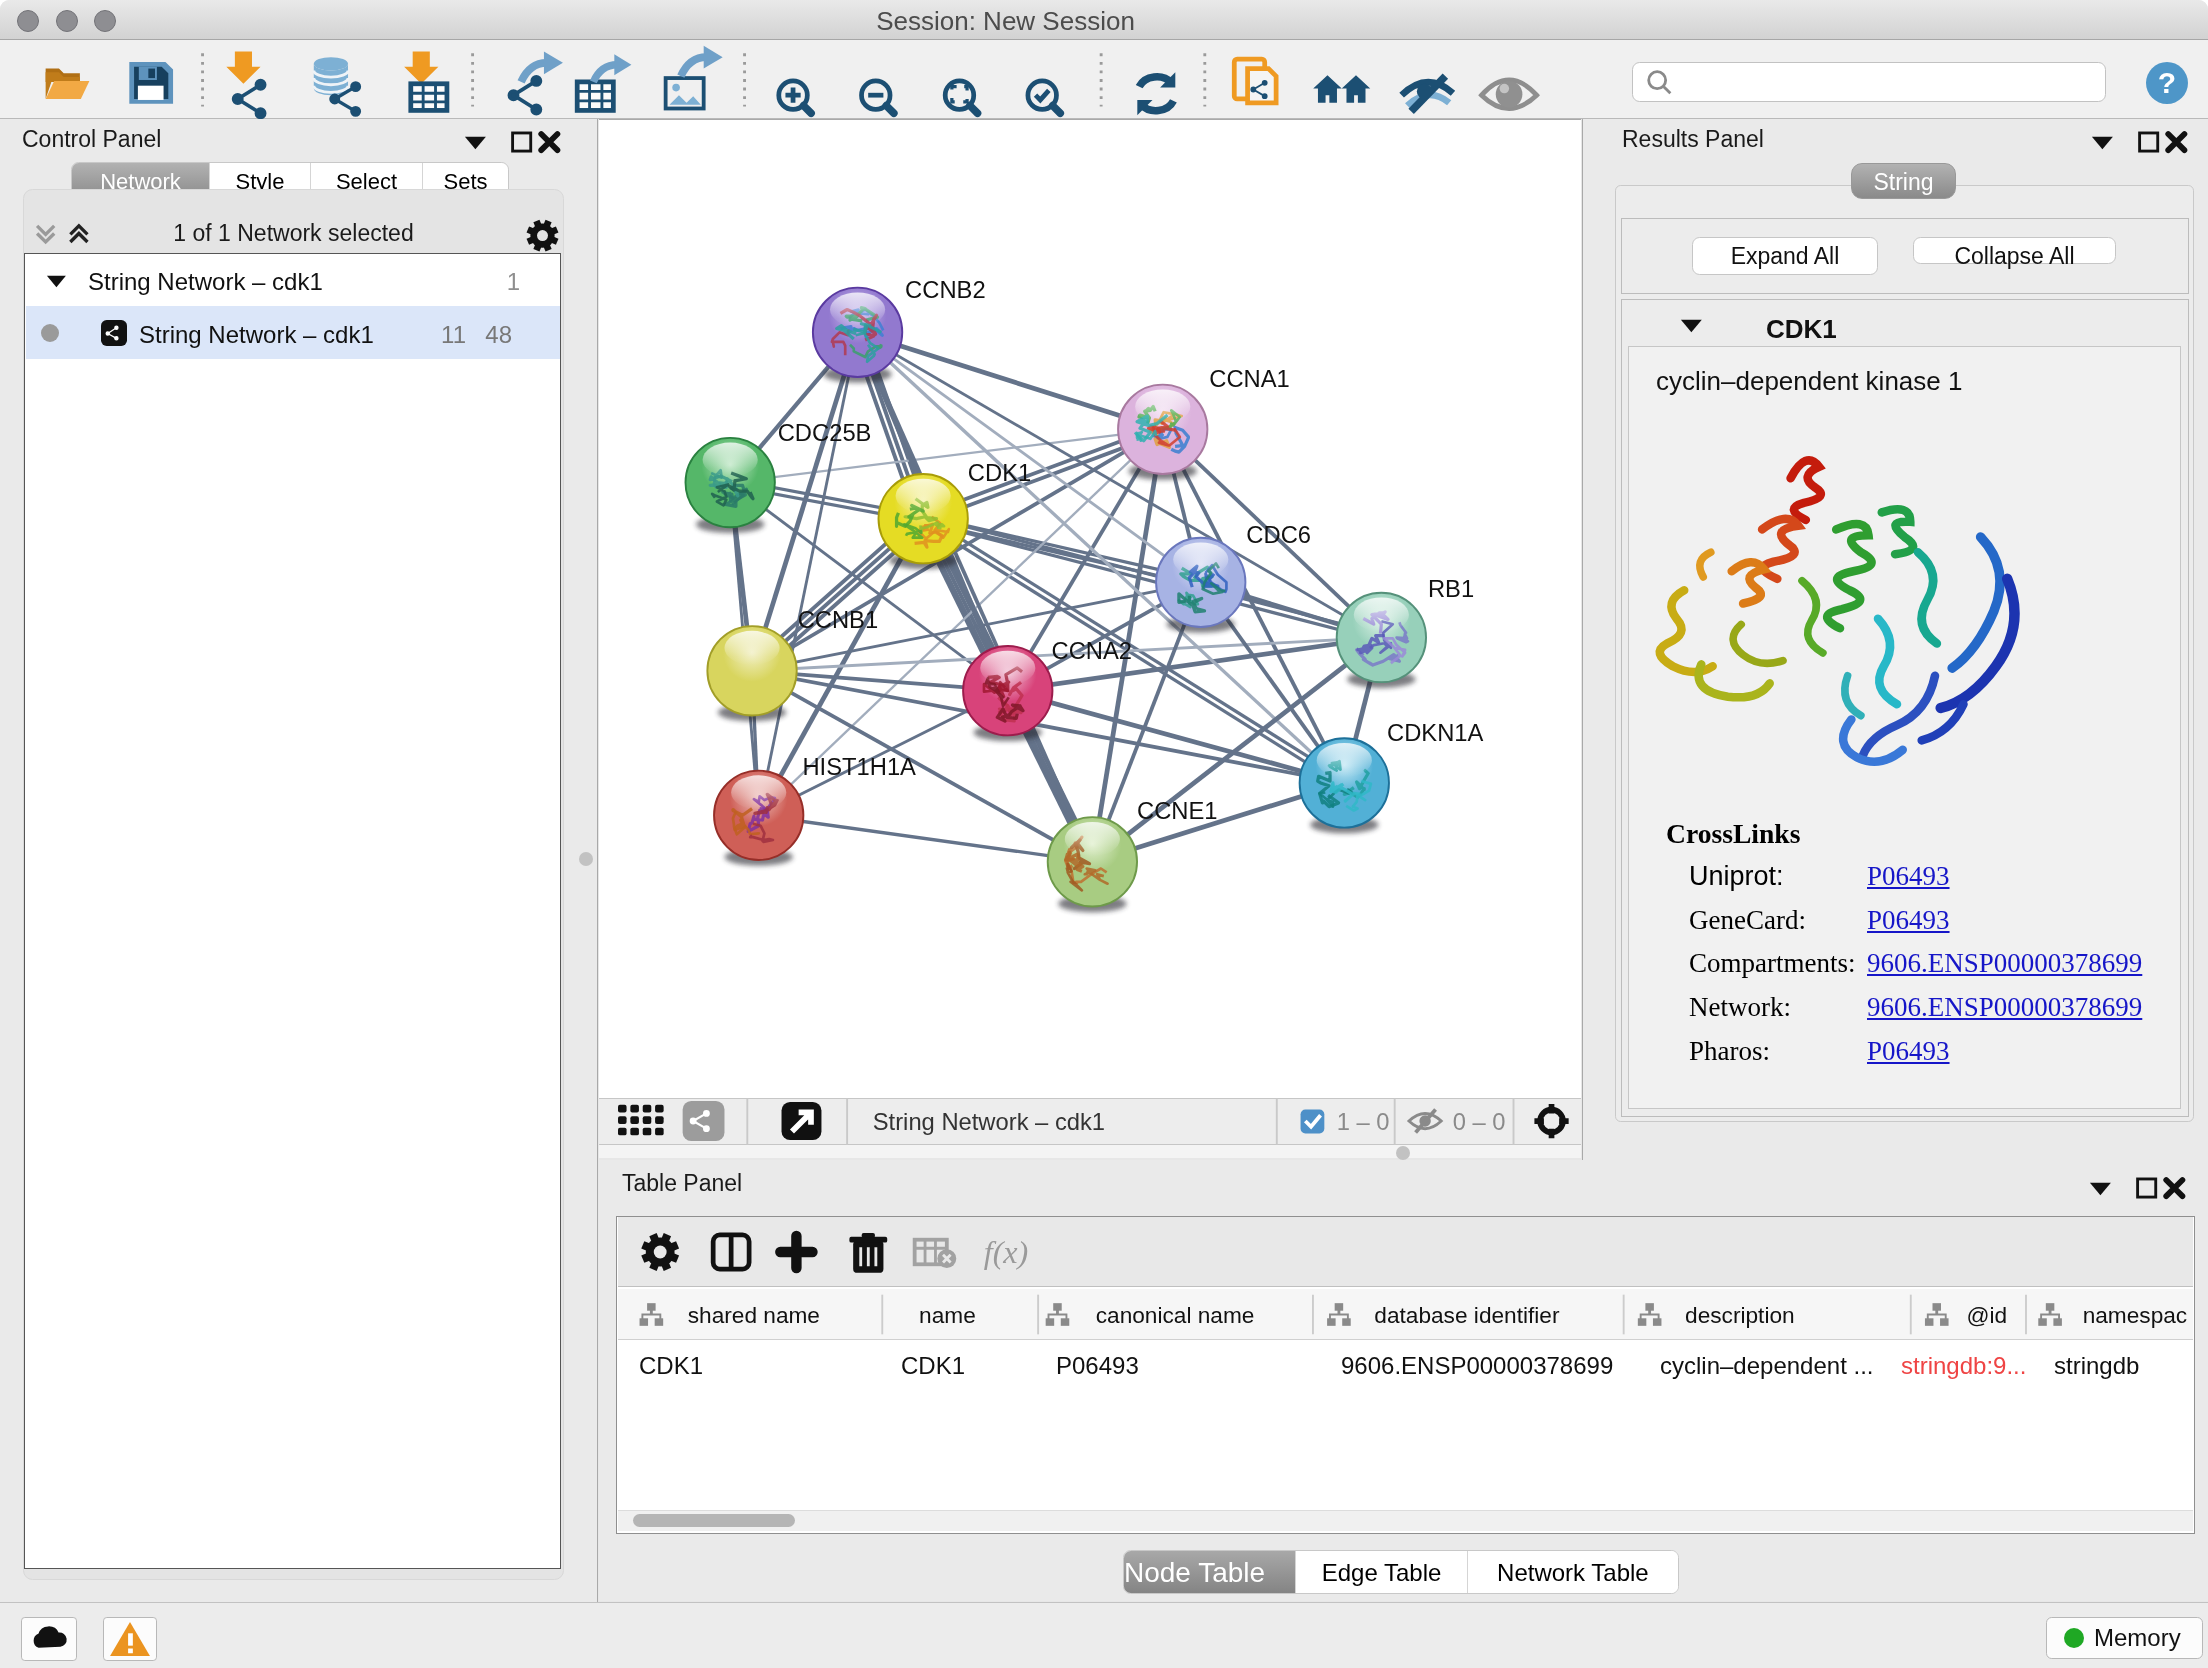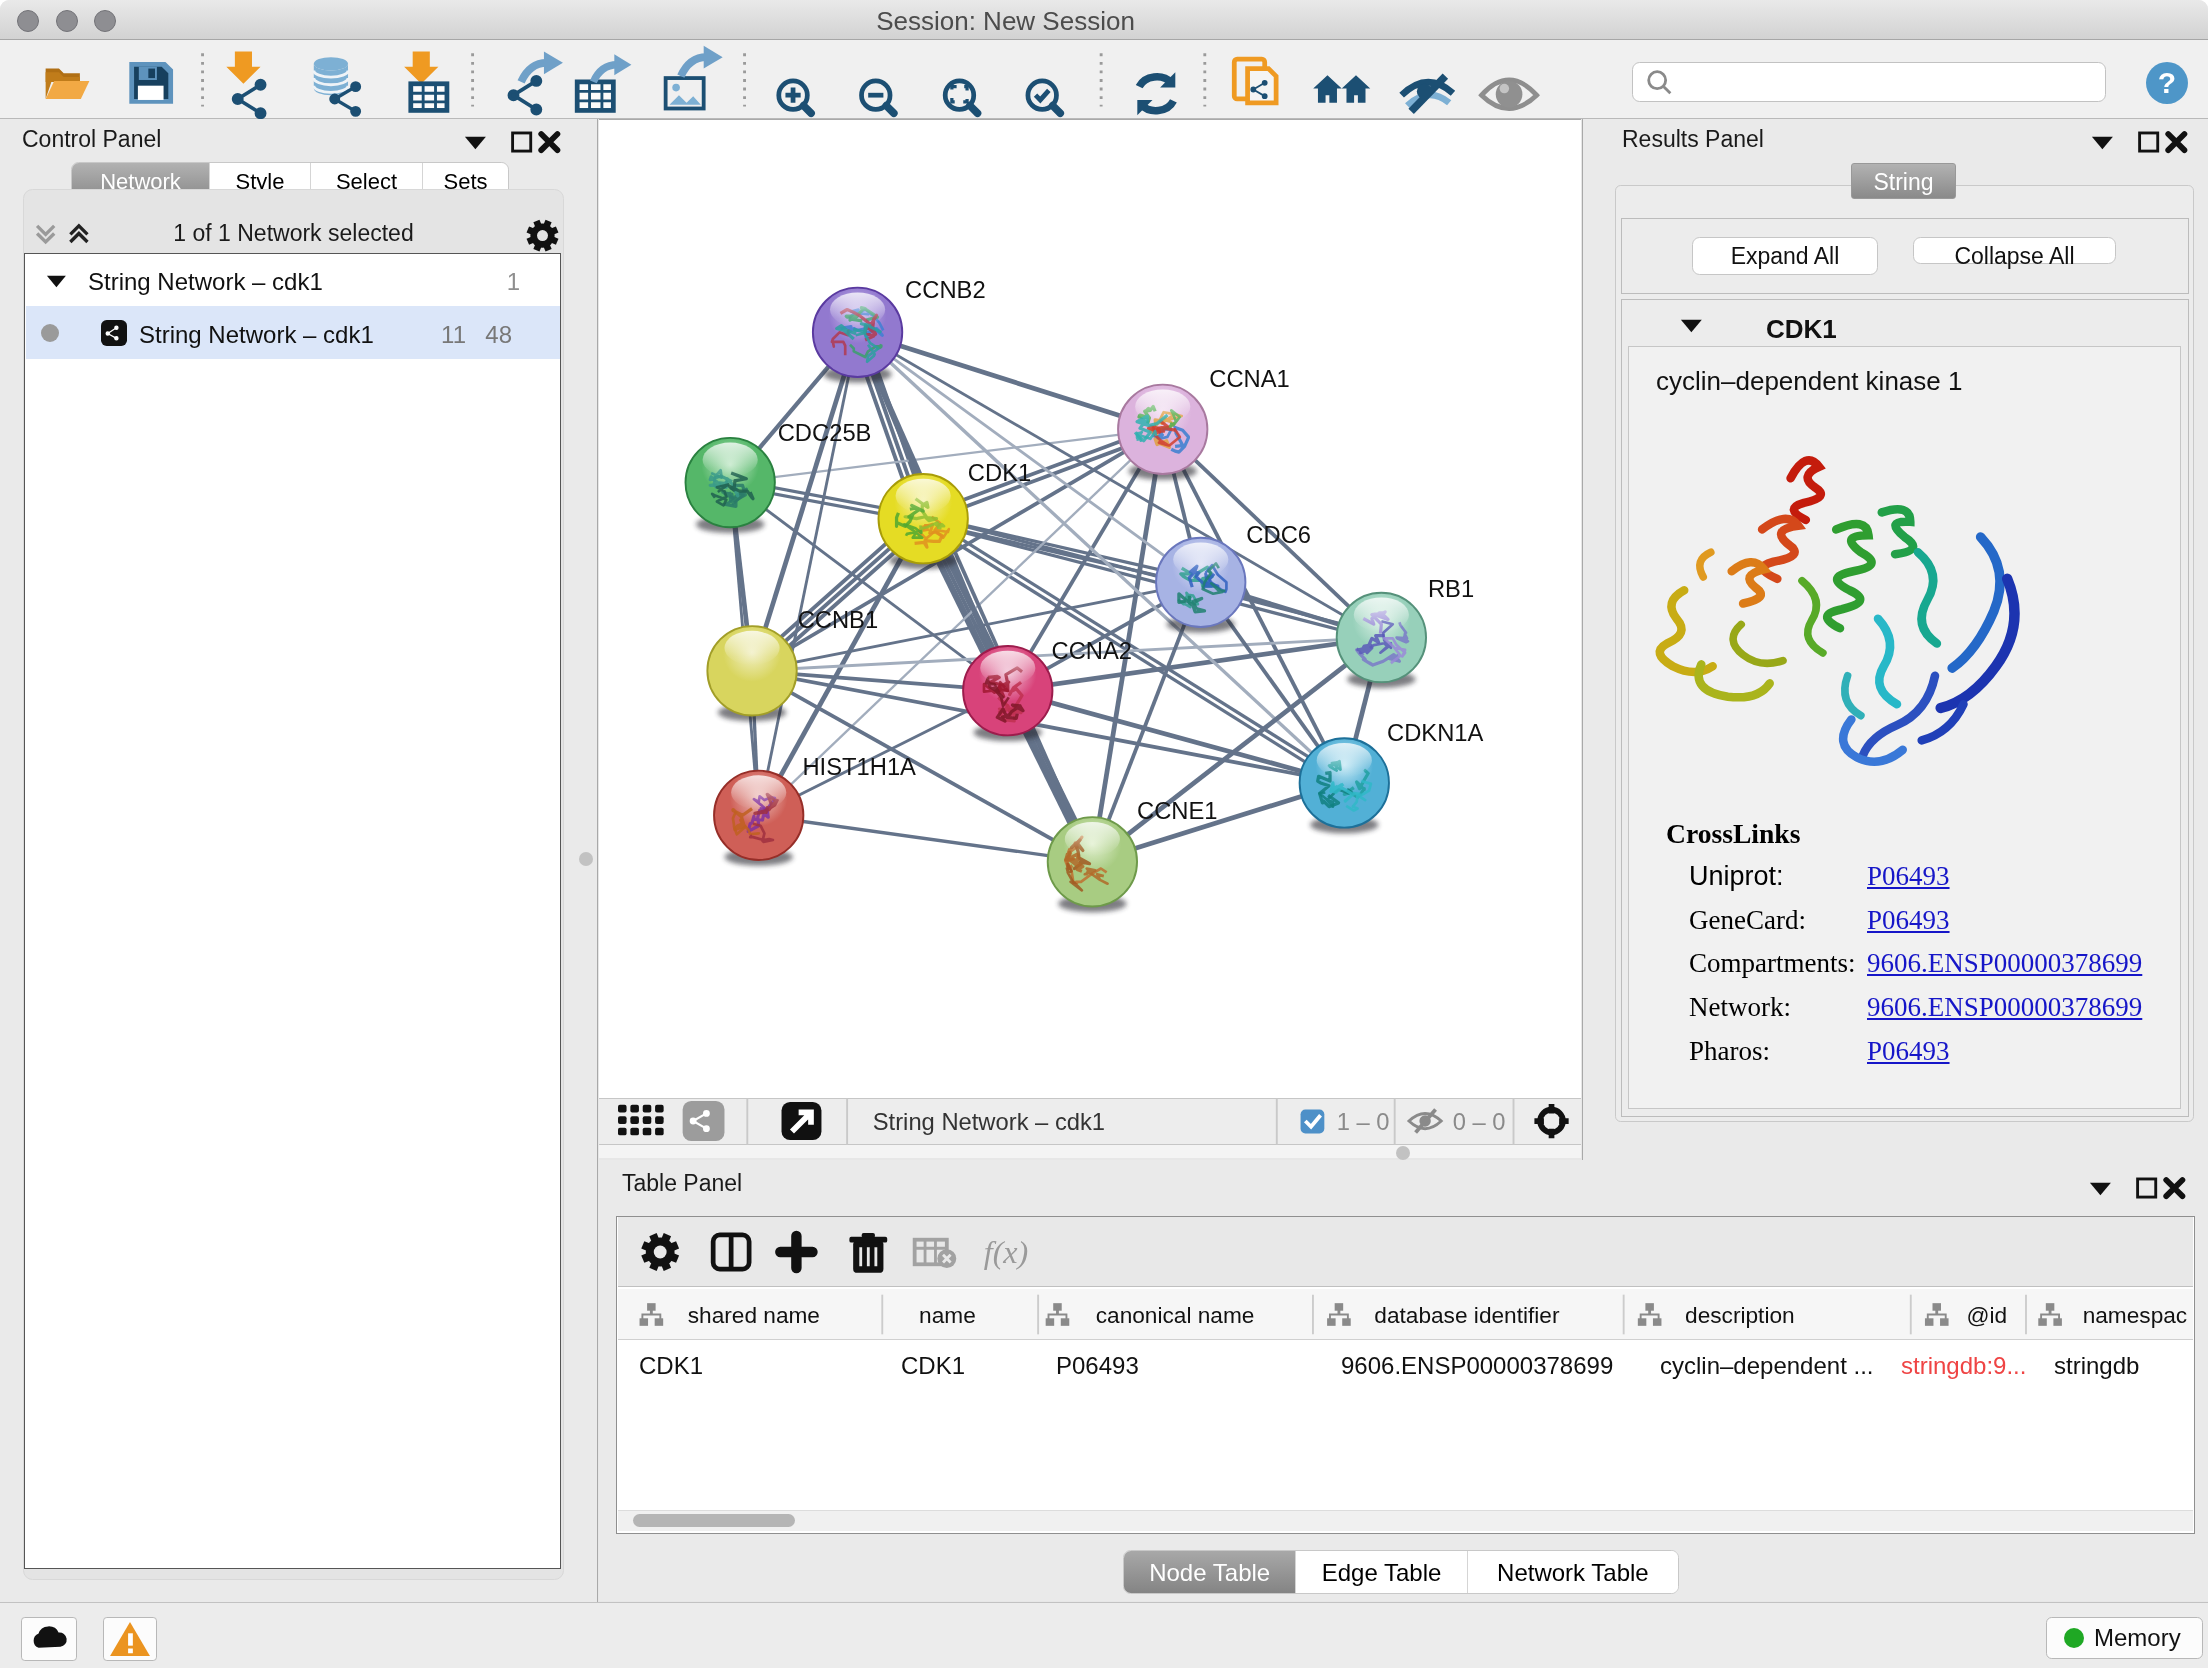--- a/index.html
+++ b/index.html
@@ -490,21 +490,21 @@
 <div class="abs" style="left:579px;top:852px;width:14.3px;height:14.3px;border-radius:50%;background:#c2c2c2"></div>
 <div class="abs" style="left:1585px;top:616px;width:14.3px;height:14.3px;border-radius:50%;background:#c2c2c2"></div>
 <div class="abs" style="left:1582px;top:119px;width:627px;height:1041px;background:#eaeaea;border-left:1px solid #a9a9a9"></div>
 <div class="abs paneltitle" style="left:1622px;top:126px">Results Panel</div>
 <svg width="124" height="25" style="position:absolute;left:2090px;top:130px" viewBox="0 0 130 26">
     <path d="M2 7 l22 0 l-11 13 z" fill="#111"></path>
     <rect x="52" y="3" width="19" height="19" fill="none" stroke="#111" stroke-width="3"></rect>
     <path d="M82 4 l17 17 M99 4 l-17 17" stroke="#111" stroke-width="6" stroke-linecap="round"></path>
   </svg>
 <div class="abs" style="left:1615px;top:185px;width:579px;height:937px;background:#ececec;border:1.9px solid #c9c9c9;border-radius:5.7px"></div>
-<div class="abs" style="left:1851px;top:163px;width:105px;height:36px;border-radius:3px;background:linear-gradient(#b2b2b2,#8a8a8a);color:#fff;font-size:23px;text-align:center;line-height:36px;border:1px solid #999">String</div>
+<div class="abs" style="left:1851px;top:163px;width:105px;height:36px;border-radius:11px;background:linear-gradient(#b2b2b2,#8a8a8a);color:#fff;font-size:23px;text-align:center;line-height:36px;border:1px solid #999">String</div>
 <div class="abs" style="left:1621px;top:218px;width:568px;height:76px;border:1px solid #bcbcbc"></div>
 <div class="abs" style="left:1692px;top:237px;width:186px;height:38px;background:#fff;border:1.9px solid #c6c6c6;border-radius:7.6px;font-size:23px;text-align:center;line-height:36px;color:#111">Expand All</div>
 <div class="abs" style="left:1913px;top:237px;width:203px;height:27px;background:#fff;border:1.9px solid #c6c6c6;border-radius:7.6px;font-size:23px;text-align:center;line-height:36px;color:#111">Collapse All</div>
 <div class="abs" style="left:1621px;top:299px;width:568px;height:818px;border:1px solid #bcbcbc"></div>
 <svg width="28.5" height="19" class="abs" style="left:1679px;top:317px" viewBox="0 0 30 20">
     <path d="M2 3 l22 0 l-11 13 z" fill="#111"></path>
   </svg>
 <div class="abs" style="left:1766px;top:314px;font-size:26px;font-weight:bold;color:#111">CDK1</div>
 <div class="abs" style="left:1628px;top:346px;width:553px;height:763px;background:#f1f1f1;border:1px solid #c6c6c6"></div>
 <div class="abs" style="left:1656px;top:366px;font-size:26px;color:#111">cyclin–dependent kinase 1</div>
@@ -633,21 +633,21 @@
 <div class="abs" style="left:639px;top:1352px;font-size:24px;color:#111">CDK1</div>
 <div class="abs" style="left:901px;top:1352px;font-size:24px;color:#111">CDK1</div>
 <div class="abs" style="left:1056px;top:1352px;font-size:24px;color:#111">P06493</div>
 <div class="abs" style="left:1341px;top:1352px;font-size:24px;color:#111">9606.ENSP00000378699</div>
 <div class="abs" style="left:1660px;top:1352px;font-size:24px;color:#111">cyclin–dependent ...</div>
 <div class="abs" style="left:1901px;top:1352px;font-size:24px;color:#ef4444">stringdb:9...</div>
 <div class="abs" style="left:2054px;top:1352px;font-size:24px;color:#111">stringdb</div>
 <div class="abs" style="left:618px;top:1510px;width:1575px;height:21px;background:#f0f0f0;border-top:1px solid #dcdcdc"></div>
 <div class="abs" style="left:633px;top:1514px;width:162px;height:13.3px;border-radius:6.7px;background:#b5b5b5"></div>
 <div class="abs" style="left:1123px;top:1550px;width:556px;height:44px;border-radius:7.6px;border:1px solid #c8c8c8;overflow:hidden;display:flex;background:#fff">
-    <div style="width:172px;background:linear-gradient(#a8a8a8,#848484);color:#fff;font-size:24px;text-align:center;line-height:44px">Node Table</div>
+    <div style="width:172px;background:linear-gradient(#a8a8a8,#848484);color:#fff;font-size:28px;line-height:44px">Node Table</div>
     <div style="width:172px;background:#fff;font-size:24px;text-align:center;line-height:44px;border-left:1px solid #d5d5d5">Edge Table</div>
     <div style="width:212px;background:#fff;font-size:24px;text-align:center;line-height:44px;border-left:1px solid #d5d5d5">Network Table</div>
   </div>
 <div class="abs" style="left:0;top:1602px;width:2208px;height:67px;background:#ececec;border-top:1px solid #c2c2c2"></div>
 <div class="abs" style="left:21px;top:1617px;width:56px;height:44px;background:#fcfcfc;border:1.9px solid #b8b8b8;border-radius:3.8px"></div>
 <svg width="42" height="28.5" class="abs" style="left:28.5px;top:1625px" viewBox="0 0 44 30">
     <path d="M10 24 a8 8 0 0 1 0 -15 a11 10 0 0 1 21 -1 a7 7 0 0 1 2 15 z" fill="#111"></path>
   </svg>
 <div class="abs" style="left:103px;top:1617px;width:54px;height:44px;background:#fcfcfc;border:1.9px solid #b8b8b8;border-radius:3.8px"></div>
 <svg width="44" height="38" class="abs" style="left:108px;top:1620px" viewBox="0 0 46 40">

